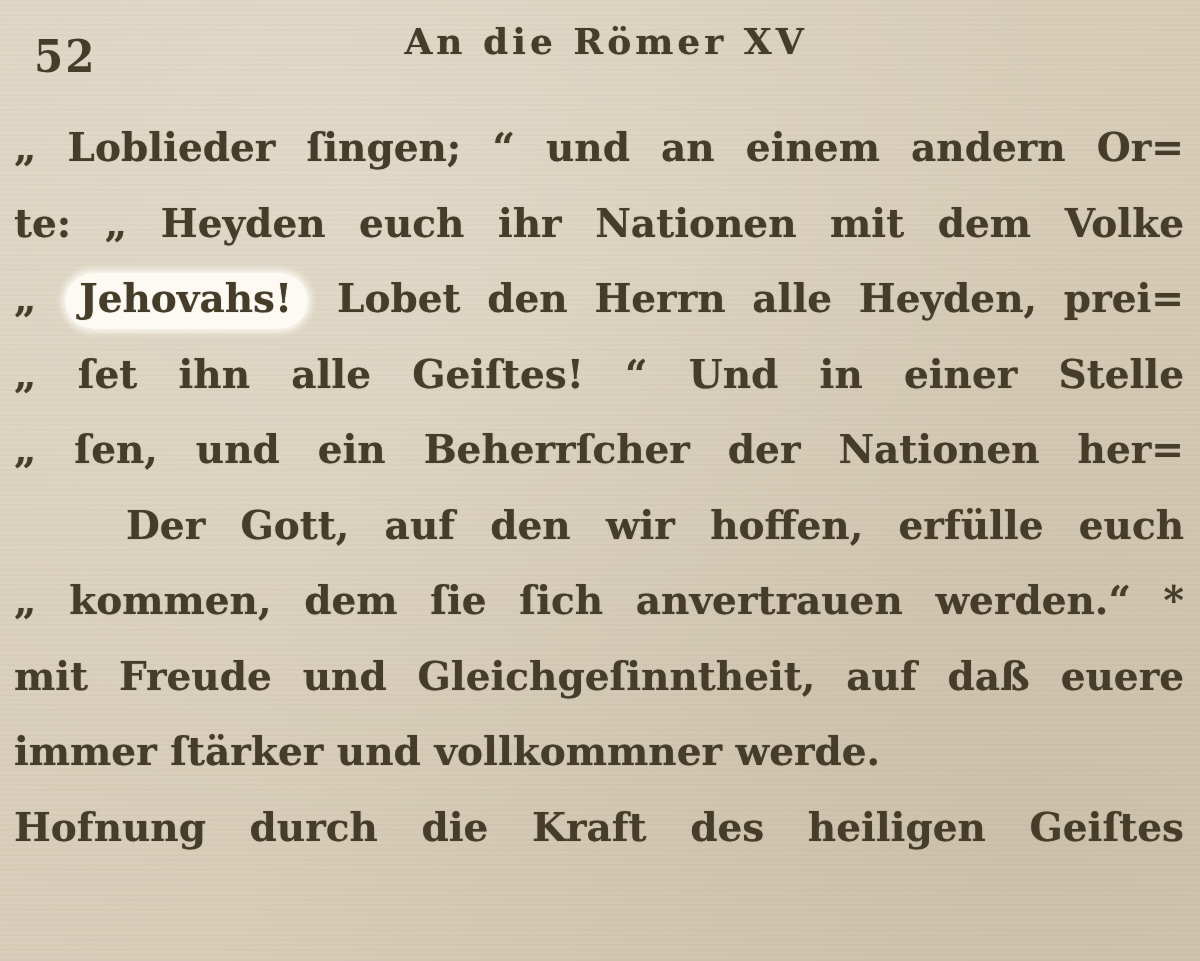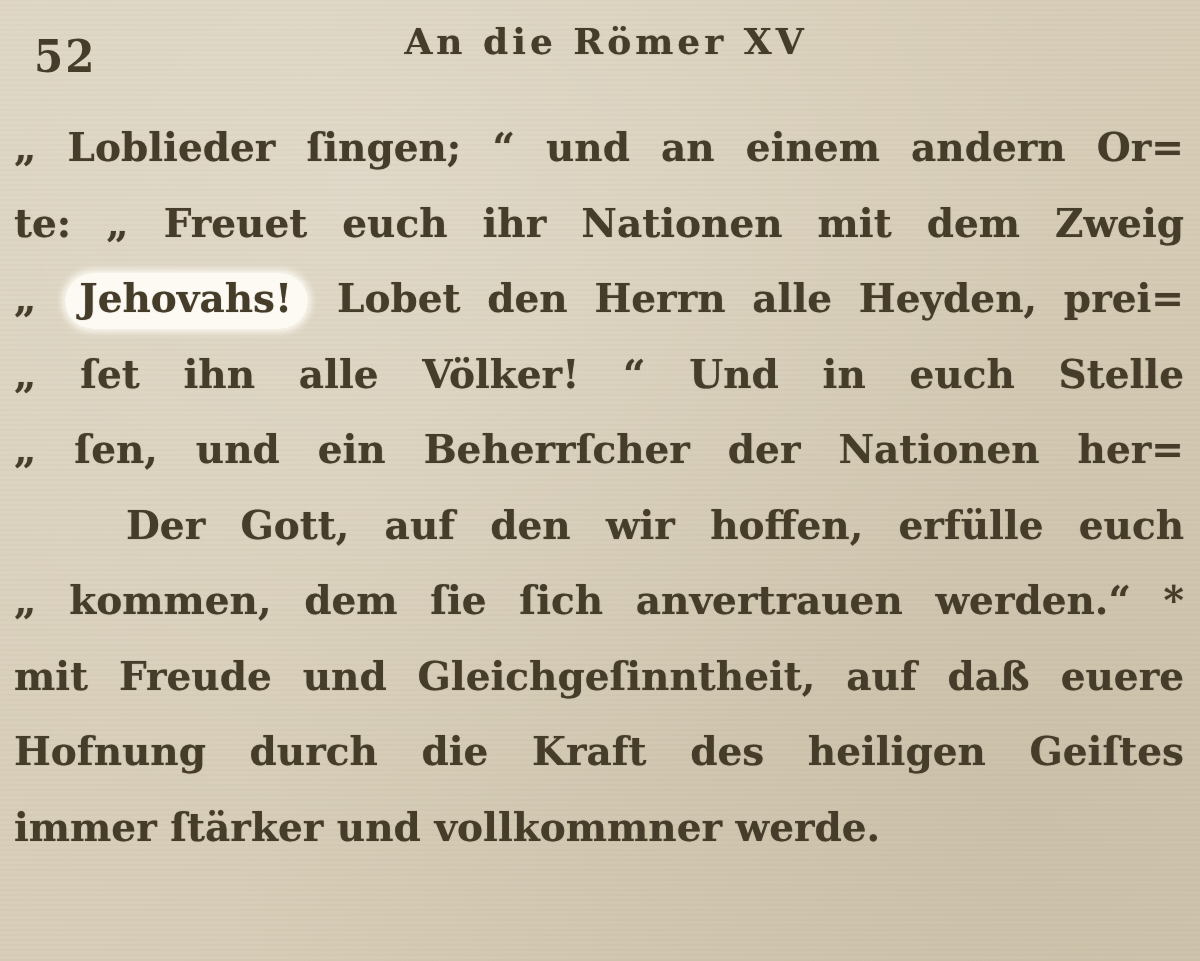--- a/index.html
+++ b/index.html
@@ -64,23 +64,23 @@
 <div class="page">
   <div class="scan-texture"></div>
 
   <div class="header">
     <div class="page-number">52</div>
     <div class="running-title">An die Römer XV</div>
   </div>
 
   <div class="body-text">
     <div class="line">„ Loblieder ſingen; “ und an einem andern Or=</div>
-    <div class="line">te: „ Freuet euch ihr Nationen mit dem Zweig</div>
+    <div class="line">te: „ Heyden euch ihr Nationen mit dem Volke</div>
     <div class="line"><span>„ </span><span class="hl">Jehovahs!</span><span> Lobet den Herrn alle Heyden, prei=</span></div>
-    <div class="line">„ ſet ihn alle Völker! “ Und in euch Stelle</div>
+    <div class="line">„ ſet ihn alle Geiſtes! “ Und in einer Stelle</div>
     <div class="line">„ ſen, und ein Beherrſcher der Nationen her=</div>
     <div class="line indent">Der Gott, auf den wir hoffen, erfülle euch</div>
     <div class="line">„ kommen, dem ſie ſich anvertrauen werden.“ *</div>
     <div class="line">mit Freude und Gleichgeſinntheit, auf daß euere</div>
+    <div class="line para-end">immer ſtärker und vollkommner werde.</div>
     <div class="line">Hofnung durch die Kraft des heiligen Geiſtes</div>
-    <div class="line para-end">immer ſtärker und vollkommner werde.</div>
   </div>
 </div>
 
 </body></html>

